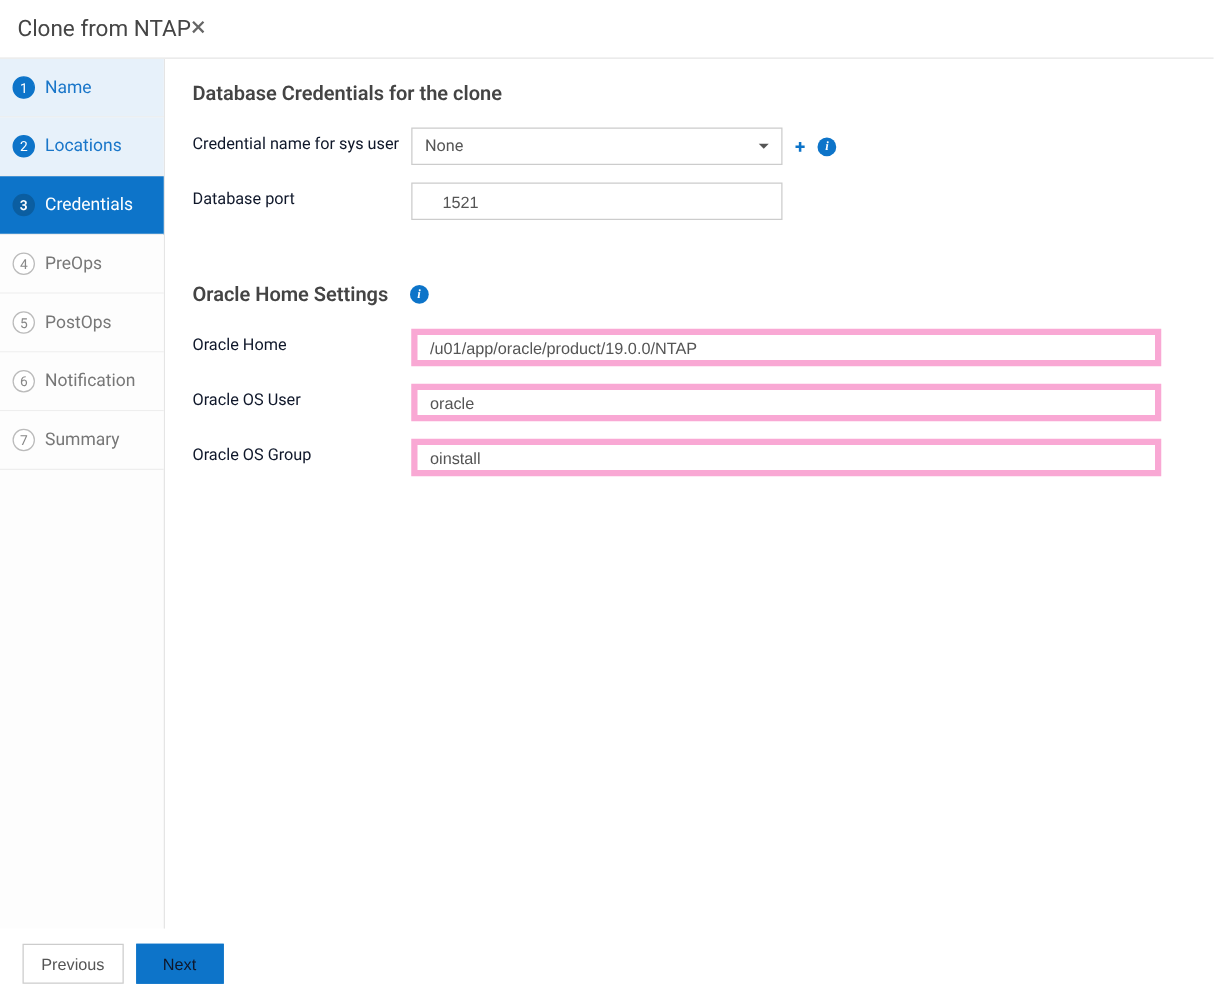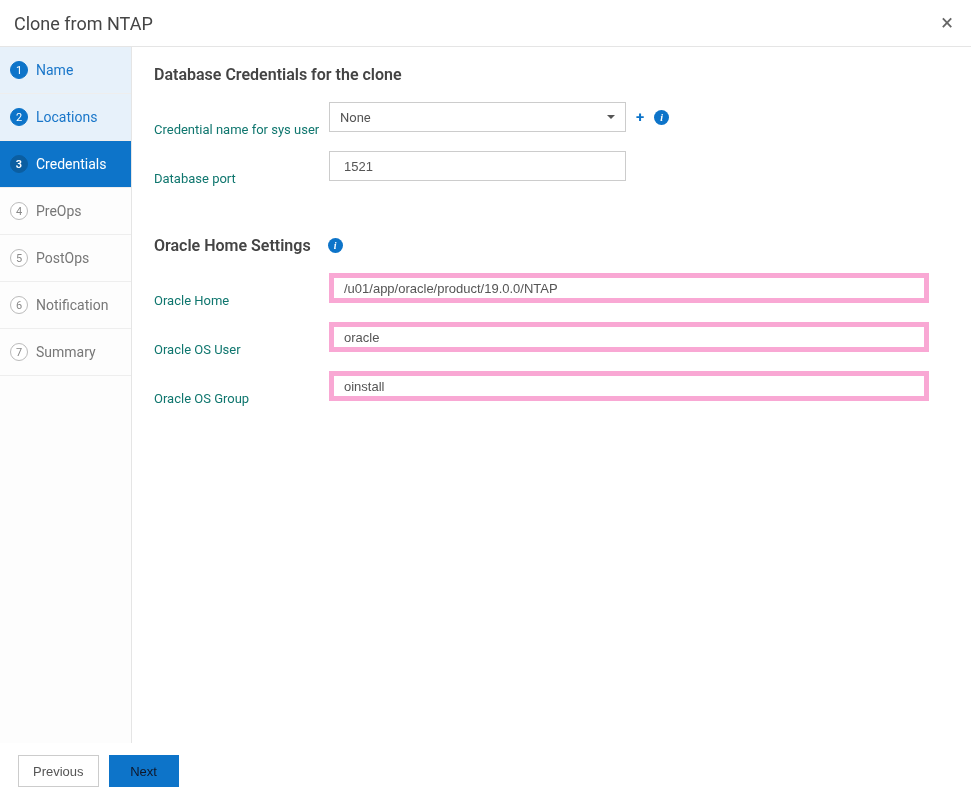--- a/index.html
+++ b/index.html
@@ -17,21 +17,20 @@
       overflow: hidden;
     }
     .dialog {
       display: flex;
       flex-direction: column;
       width: 100%;
       height: 100%;
     }
     .header {
       display: flex;
-      justify-content: space-between;
       align-items: center;
       padding: 12px 18px 12px 14px;
       border-bottom: 1px solid #e5e5e5;
     }
     .header-title {
       font-size: 18px;
       font-weight: 400;
       color: #454545;
     }
     .close-icon {
@@ -111,23 +110,22 @@
     }
     .form-row {
       display: flex;
       align-items: flex-start;
       margin-bottom: 14px;
     }
     .form-label {
       width: 175px;
       padding-top: 6px;
       font-size: 13px;
-      color: #0f766e;
+      color: #0f172a;
       flex-shrink: 0;
-      margin-top: 14px;
     }
     .form-control-wrap {
       display: flex;
       align-items: center;
       gap: 10px;
     }
     .select-box {
       position: relative;
       width: 297px;
       height: 30px;
@@ -169,21 +167,21 @@
       font-size: 10px;
       font-weight: bold;
       font-style: italic;
       font-family: Georgia, serif;
       cursor: pointer;
     }
     .text-input {
       width: 297px;
       height: 30px;
       border: 1px solid #ccc;
-      padding: 0 14px;
+      padding: 0 24px;
       font-size: 13px;
       color: #555;
       outline: none;
     }
     .text-input-wide {
       width: 600px;
       height: 30px;
       border: 5px solid #f9a8d4;
       padding: 0 10px;
       font-size: 13px;

